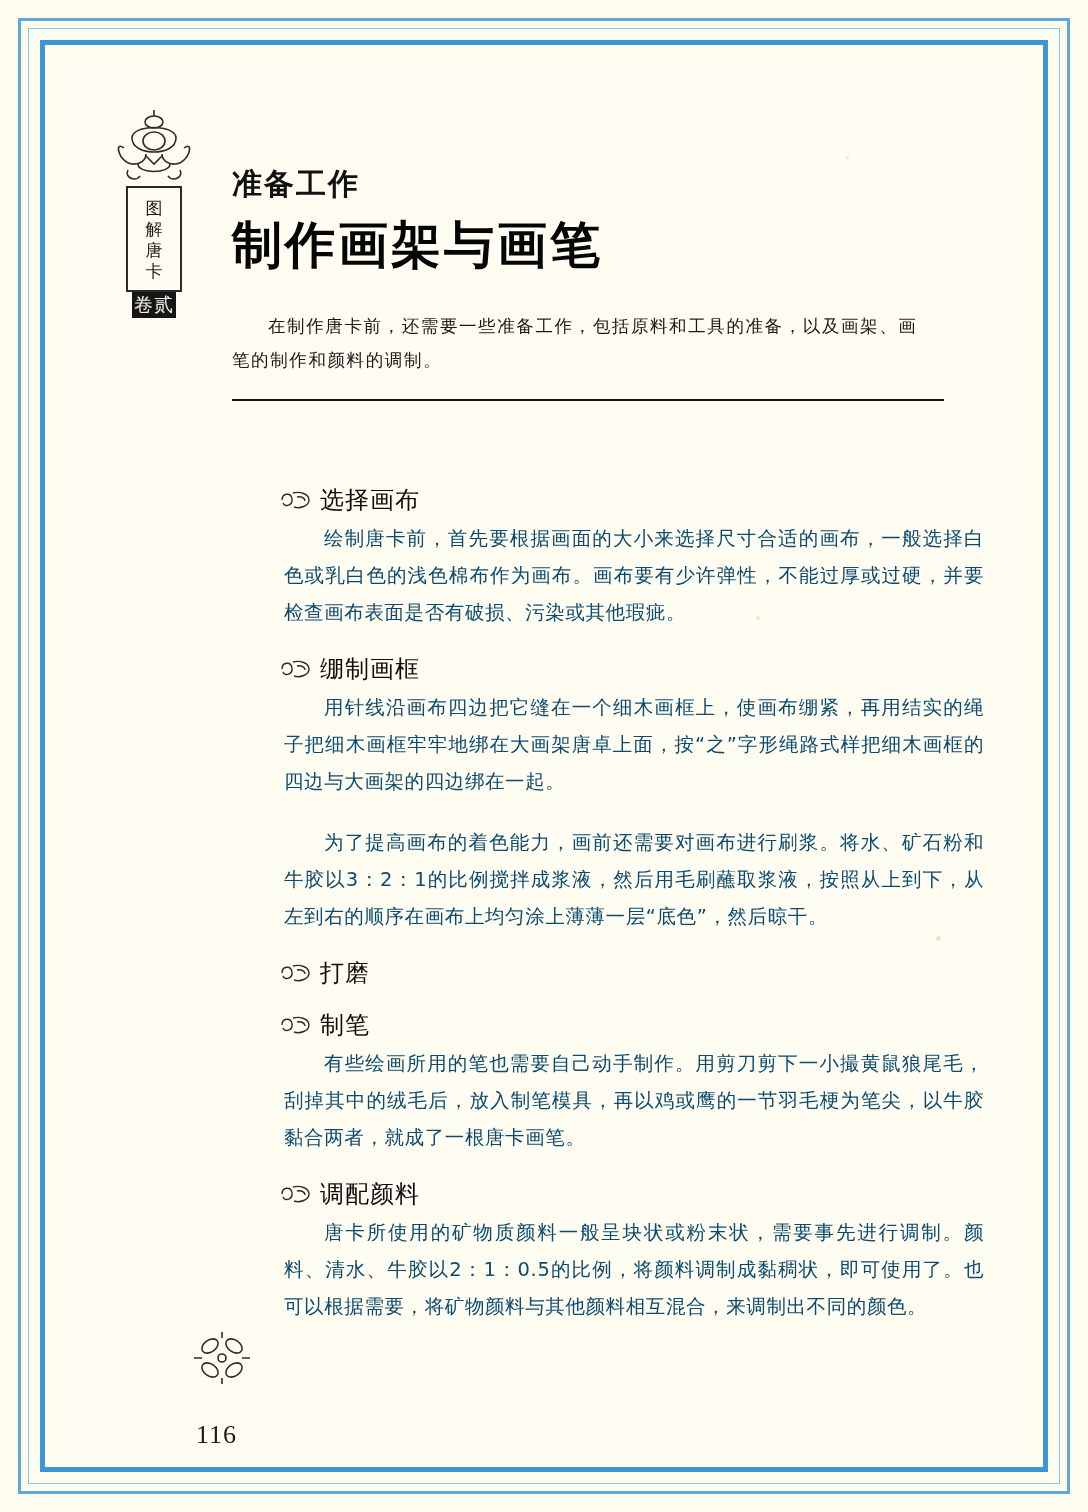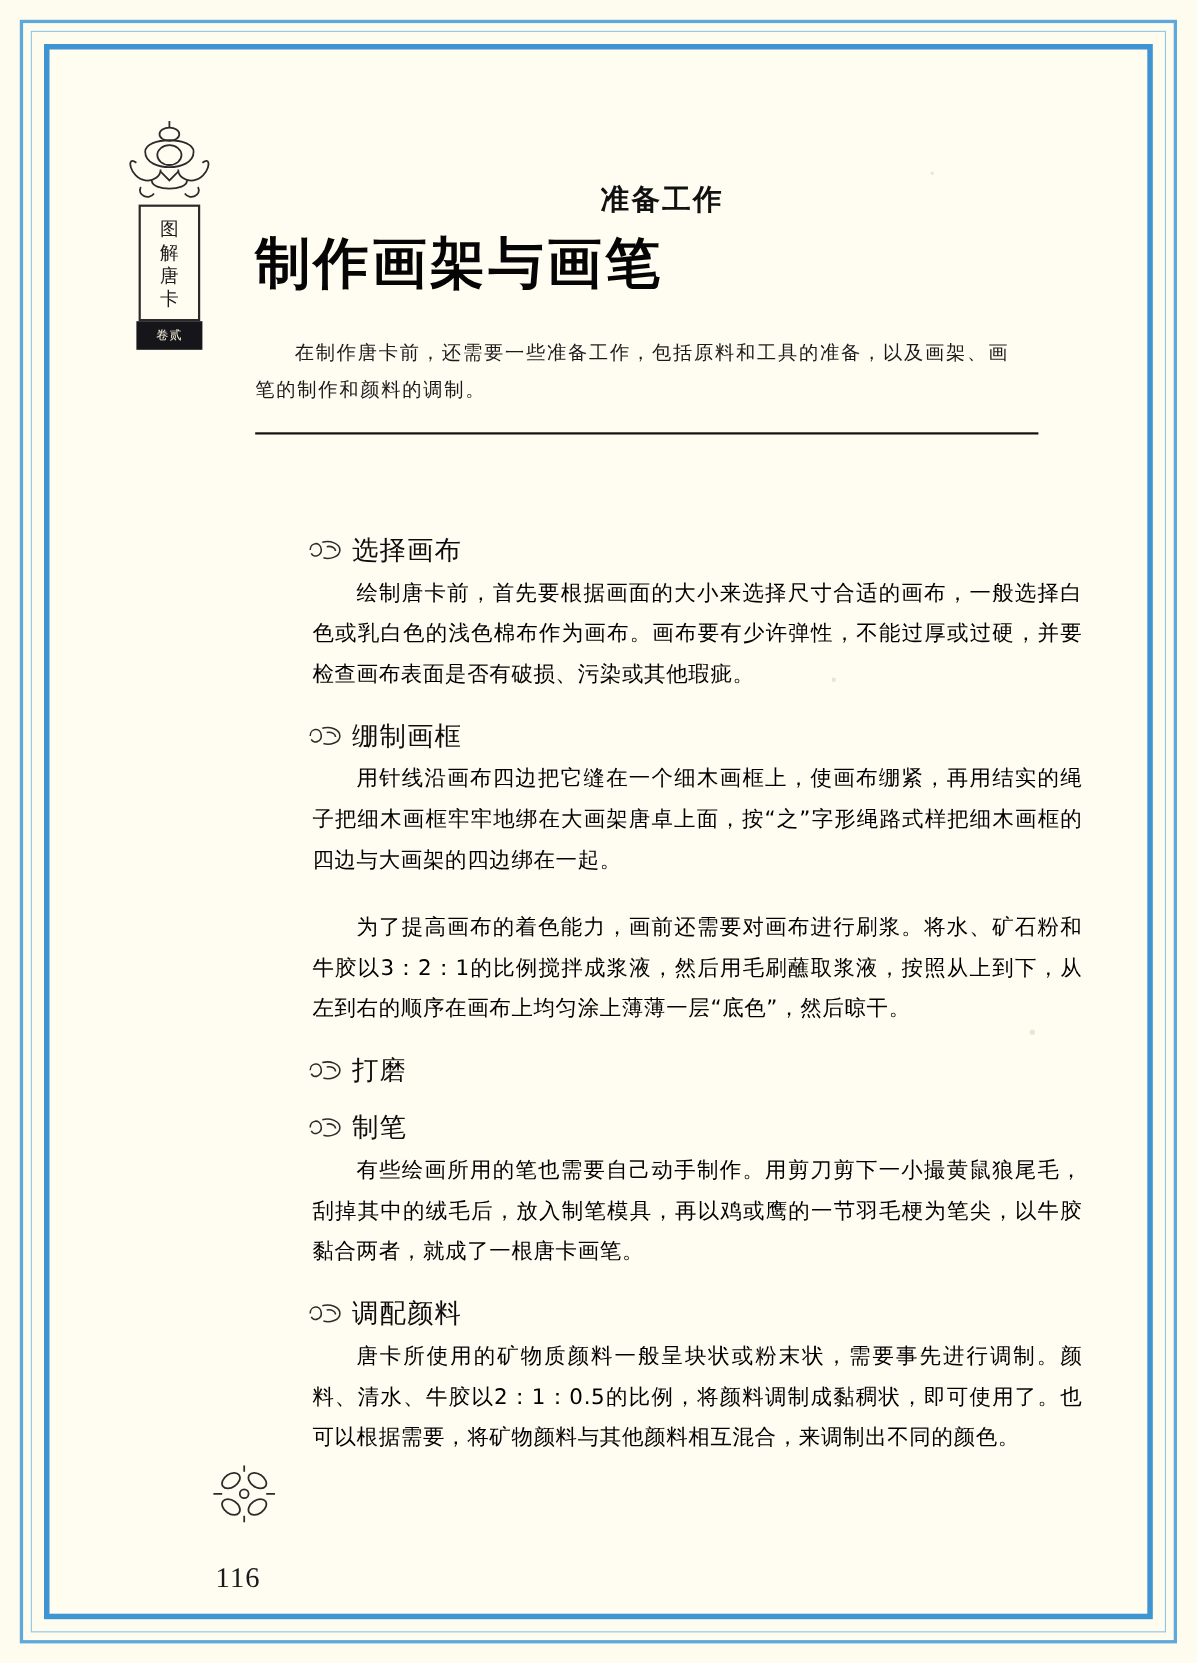--- a/index.html
+++ b/index.html
@@ -81,45 +81,44 @@
   }
   .side-tab-box .ch {
     display: block;
     font-family: "Liberation Serif", "DejaVu Serif", serif;
     font-size: 17px;
     line-height: 21px;
     color: #1b1b1b;
     letter-spacing: 0;
   }
   .side-tab-foot {
-    width: 60px;
+    width: 44px;
     margin: 0 auto;
     background: #16161a;
     color: #f3efd8;
-    font-size: 11px;
+    font-size: 19px;
     line-height: 26px;
     height: 26px;
     letter-spacing: 1px;
   }
 
   
   .header {
     position: absolute;
     left: 176px;
     top: 108px;
     right: 60px;
   }
   .kicker {
     font-family: "DejaVu Sans", "Liberation Sans", sans-serif;
     font-weight: bold;
-    font-size: 26px;
+    font-size: 30px;
     color: #111;
     letter-spacing: 2px;
     margin-bottom: 10px;
-    text-align: center;
   }
   .title {
     font-family: "DejaVu Sans", "Liberation Sans", sans-serif;
     font-weight: bold;
     font-size: 50px;
     line-height: 60px;
     color: #050505;
     letter-spacing: 3px;
   }
   .lede {
@@ -166,21 +165,21 @@
     font-weight: normal;
     font-size: 24px;
     line-height: 28px;
     color: #0d0d0d;
     letter-spacing: 1px;
   }
   .para {
     font-family: "DejaVu Sans", "Liberation Sans", sans-serif;
     font-size: 19.5px;
     line-height: 37px;
-    color: #000000;
+    color: #0c4a6e;
     letter-spacing: 0.6px;
     text-indent: 40px;
     text-align: justify;
   }
 
   
   .bottom-ornament {
     position: absolute;
     left: 136px;
     top: 1276px;

